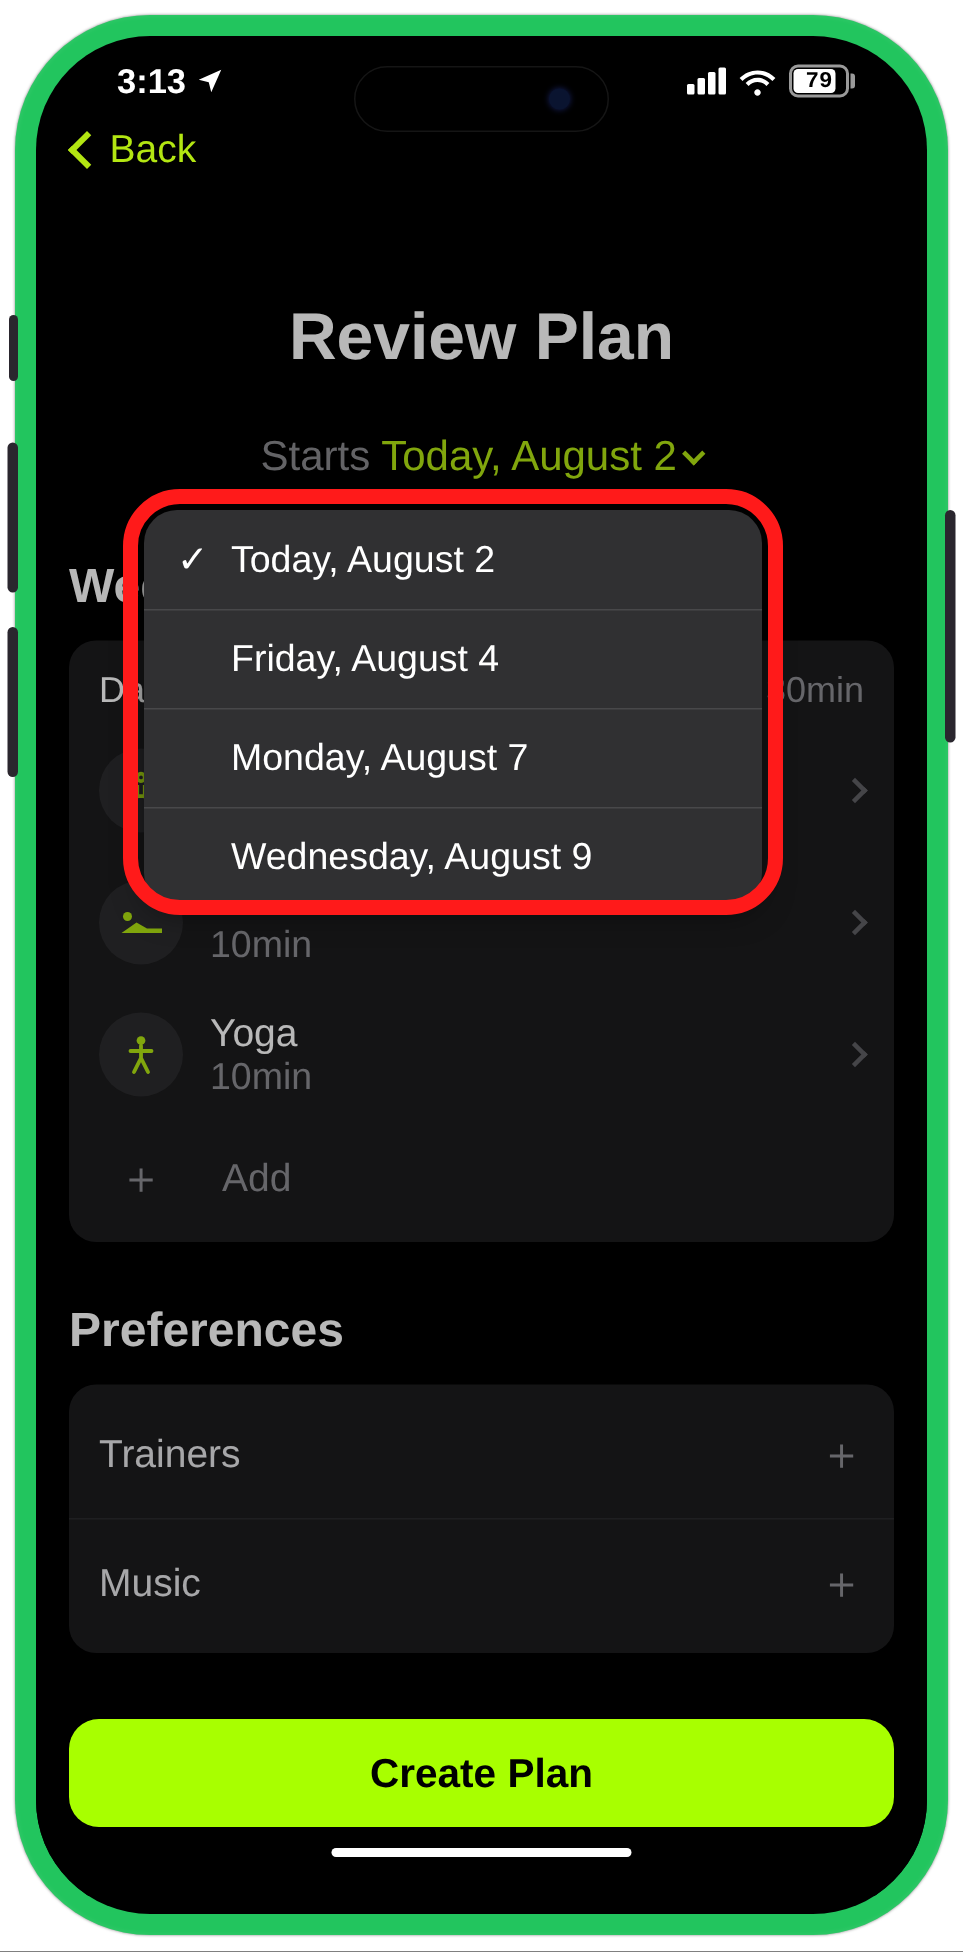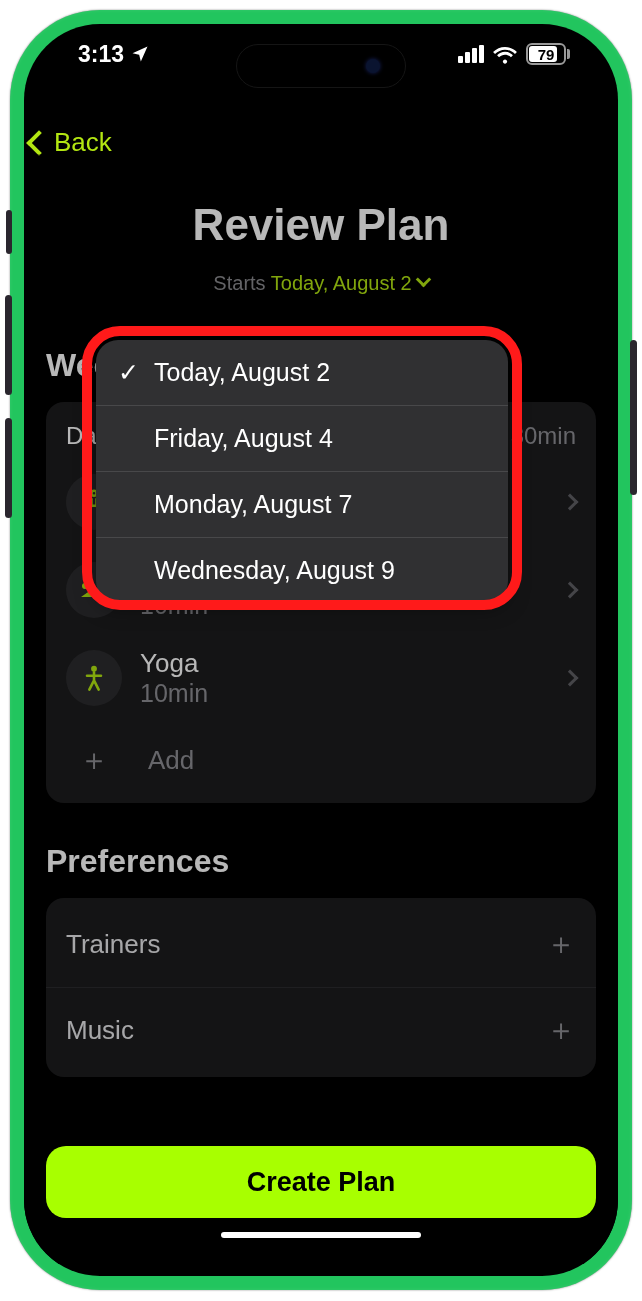--- a/index.html
+++ b/index.html
@@ -60,31 +60,31 @@
     border:1px solid #151515;
   }
   .island-dot { width:14px; height:14px; border-radius:50%; background:#0a1430; position:absolute; right:25px; top:14px; box-shadow:0 0 4px #17205a;}
   .cell-bars { display:flex; align-items:flex-end; gap:2px; height:18px;}
   .cell-bars span { width:5px; background:#fff; border-radius:1px;}
   .cell-bars span:nth-child(1){height:7px}
   .cell-bars span:nth-child(2){height:11px}
   .cell-bars span:nth-child(3){height:15px}
   .cell-bars span:nth-child(4){height:18px}
   .battery { display:flex; align-items:center; gap:1px;}
-  .battery-body{ width:40px; height:22px; border:2px solid #9a9a9a; border-radius:6px; position:relative; display:flex; align-items:center; justify-content:center;}
+  .battery-body{ width:40px; height:22px; border:2px solid #9a9a9a; border-radius:6px; position:relative; display:flex; align-items:center; justify-content:center;font-family:Liberation Mono, monospace;}
   .battery-fill{ position:absolute; left:1px; top:1px; bottom:1px; width:79%; background:#fff; border-radius:3px;}
   .battery-num{ position:relative; color:#000; font-size:15px; font-weight:700; z-index:1;}
   .battery-tip{ width:3px; height:10px; background:#9a9a9a; border-radius:0 2px 2px 0;}
 
   
   .nav {
     height: 74px;
     display:flex;
-    align-items:flex-end;
-    padding:0 6px;
+    align-items:flex-start;
+    padding:0 25px;
   }
   .back-btn {
     display:flex; align-items:center; gap:2px;
     color:#b3e612;
     font-size:26px;
     font-weight:400;
   }
   .chev-left{ width:18px; height:18px; border-left:4px solid #b3e612; border-bottom:4px solid #b3e612; transform:rotate(45deg); margin-right:4px;}
 
   .content {
@@ -94,22 +94,22 @@
     position:relative;
   }
   .title {
     text-align:center;
     font-size:44px;
     font-weight:700;
     margin-top:42px;
   }
   .starts-row {
     text-align:center;
-    margin-top:22px;
-    font-size:20px;
+    margin-top:38px;
+    font-size:28px;
     color:#8a8a8e;
   }
   .starts-row .date-sel { color:#b3e612; }
   .chev-down-sm{ display:inline-block; width:11px; height:11px; border-right:3px solid #b3e612; border-bottom:3px solid #b3e612; transform:rotate(45deg); vertical-align:5px; margin-left:6px;}
 
   .section-label {
     font-size:32px;
     font-weight:700;
     margin-top:52px;
   }

